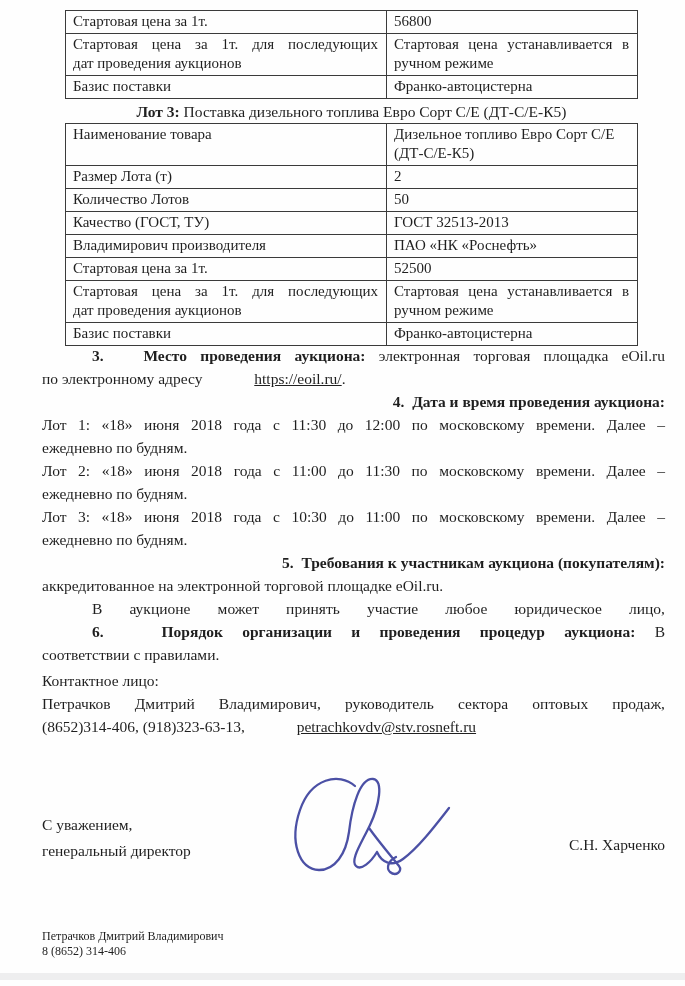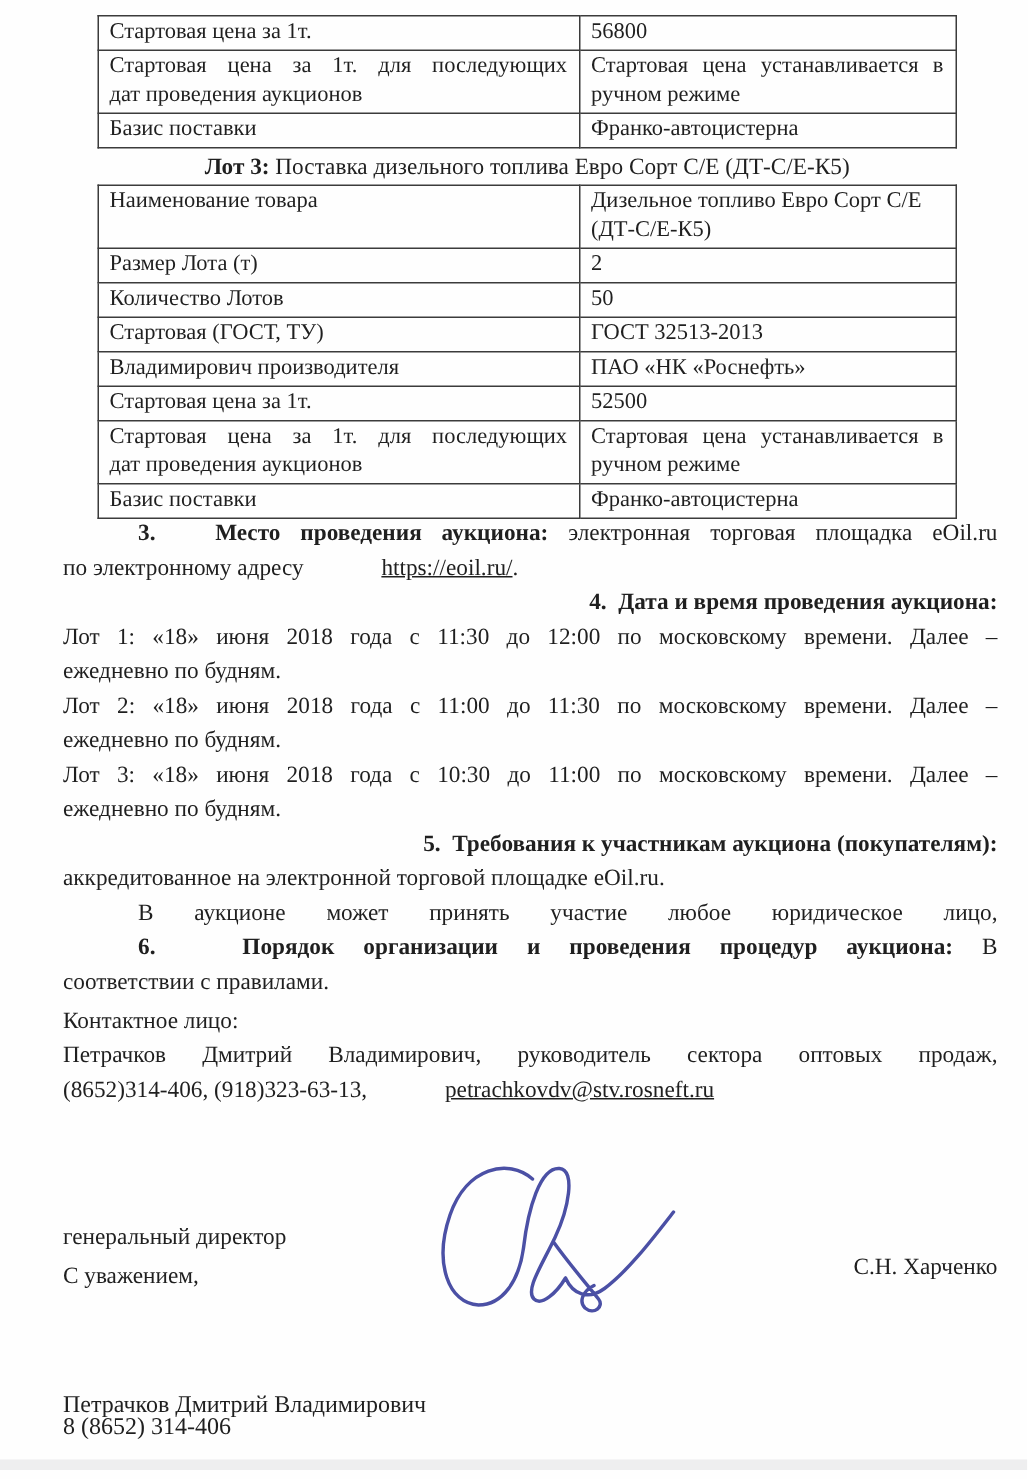--- a/index.html
+++ b/index.html
@@ -27,21 +27,21 @@
   .contact { position:absolute; top:669px; left:42px; width:623px; font-size:15.5px; line-height:23px; }
   
   .sign-row {
     position:absolute; top:789px; left:42px; width:623px;
     display:flex; justify-content:space-between; align-items:flex-end;
     font-size:15.5px; line-height:26px;
   }
   .sign-name { margin-bottom:6px;margin-top:43px; }
   .signature-wrap { position:absolute; top:770px; left:283px; width:170px; height:108px; }
   
-  .footer { position:absolute; top:929px; left:42px; font-size:16px; line-height:15px; }
+  .footer { position:absolute; top:929px; left:42px; font-size:12px; line-height:15px; }
   
   .scan-band { position:absolute; left:0; top:973px; width:685px; height:7px; background:#e8e8ea; opacity:.75; }
 </style>
 </head>
 <body>
 
 <div class="page">
 
   <div class="tables-block">
 
@@ -83,21 +83,21 @@
       </tr>
       <tr>
         <td class="c1">Размер Лота (т)</td>
         <td>2</td>
       </tr>
       <tr>
         <td class="c1">Количество Лотов</td>
         <td>50</td>
       </tr>
       <tr>
-        <td class="c1">Стартовая (ГОСТ, ТУ)</td>
+        <td class="c1">Качество (ГОСТ, ТУ)</td>
         <td>ГОСТ 32513-2013</td>
       </tr>
       <tr>
         <td class="c1">Владимирович производителя</td>
         <td>ПАО «НК «Роснефть»</td>
       </tr>
       <tr>
         <td class="c1">Стартовая цена за 1т.</td>
         <td>52500</td>
       </tr>
@@ -156,22 +156,22 @@
   </div>
 
   <div class="contact">
     <p>Контактное лицо:</p>
     <p class="jl">Петрачков Дмитрий Владимирович, руководитель сектора оптовых продаж,</p>
     <p><span>(8652)314-406, (918)323-63-13, </span><span class="doc-link">petrachkovdv@stv.rosneft.ru</span></p>
   </div>
 
   <div class="sign-row">
     <div>
+      <div>С уважением,</div>
       <div>генеральный директор</div>
-      <div>С уважением,</div>
     </div>
     <div class="sign-name">С.Н. Харченко</div>
   </div>
 
   <div class="signature-wrap">
     <svg width="170" height="108" viewBox="0 0 170 108">
       <path d="M 72 16 C 56 2 28 8 17 40 C 6 72 16 99 36 100 C 52 100 63 84 66 62
                M 66 62 C 69 36 77 8 90 9 C 101 10 96 36 87 55 C 78 74 67 90 73 96 C 78 101 88 92 94 82
                M 94 82 C 99 93 109 97 120 89 C 136 77 152 56 166 38
                M 86 58 C 96 72 108 86 116 96 C 120 101 113 107 107 102 C 103 98 105 91 113 87" fill="none" stroke="#4b50a5" stroke-width="2.3" stroke-linecap="round" stroke-linejoin="round"></path>

